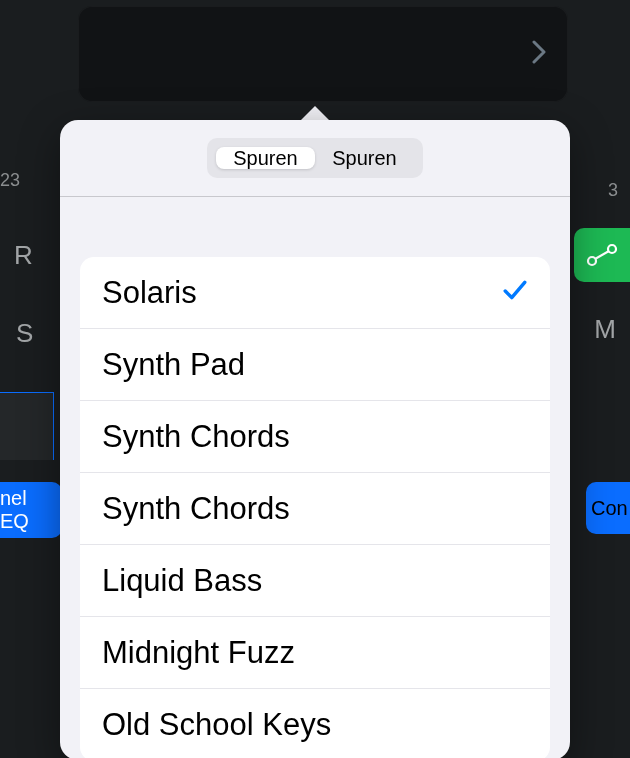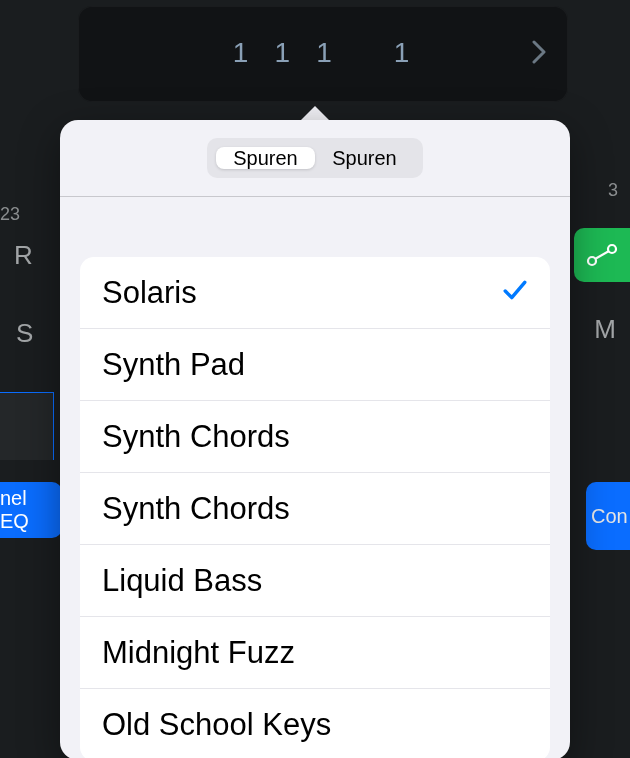--- a/index.html
+++ b/index.html
@@ -16,21 +16,20 @@
       position: relative;
       overflow: hidden;
     }
     
     .bg-left-ruler {
       position: absolute;
       left: 0;
       top: 170px;
       color: #8a8d8f;
       font-size: 18px;
-      margin-top: 34px;
     }
     .bg-btn-r {
       position: absolute;
       left: 14px;
       top: 240px;
       color: #a2a5a7;
       font-size: 26px;
     }
     .bg-btn-s {
       position: absolute;
@@ -80,25 +79,25 @@
       position: absolute;
       right: 14px;
       top: 314px;
       color: #a2a5a7;
       font-size: 26px;
     }
     .bg-comp-button {
       position: absolute;
       right: 0;
       top: 482px;
-      height: 68px;
+      height: 52px;
       width: 44px;
       background: #0a6dff;
       border-radius: 10px 0 0 10px;
-      color: #e5e5e5;
+      color: #000000;
       font-size: 20px;
       display: flex;
       align-items: center;
       padding-left: 5px;
     }
     .bg-right-ruler {
       position: absolute;
       right: 12px;
       top: 180px;
       color: #8a8d8f;
@@ -264,27 +263,20 @@
   </svg>
 </div>
 <div class="bg-btn-m">
   <span>M</span>
 </div>
 <div class="bg-comp-button">
   <span>Con</span>
 </div>
 
 <div class="header-display">
-  <div class="position">
-    <span>1</span>
-    <span>1</span>
-    <span>1</span>
-    <span class="spacer"></span>
-    <span>1</span>
-  </div>
   <div class="chevron">
     <svg viewBox="0 0 14 24">
       <polyline points="2,2 12,12 2,22" fill="none" stroke="#6b7884" stroke-width="3" stroke-linecap="round" stroke-linejoin="round"></polyline>
     </svg>
   </div>
 </div>
 
 <div class="popover-wrapper">
   <div class="popover-arrow"></div>
   <div class="popover-body">

